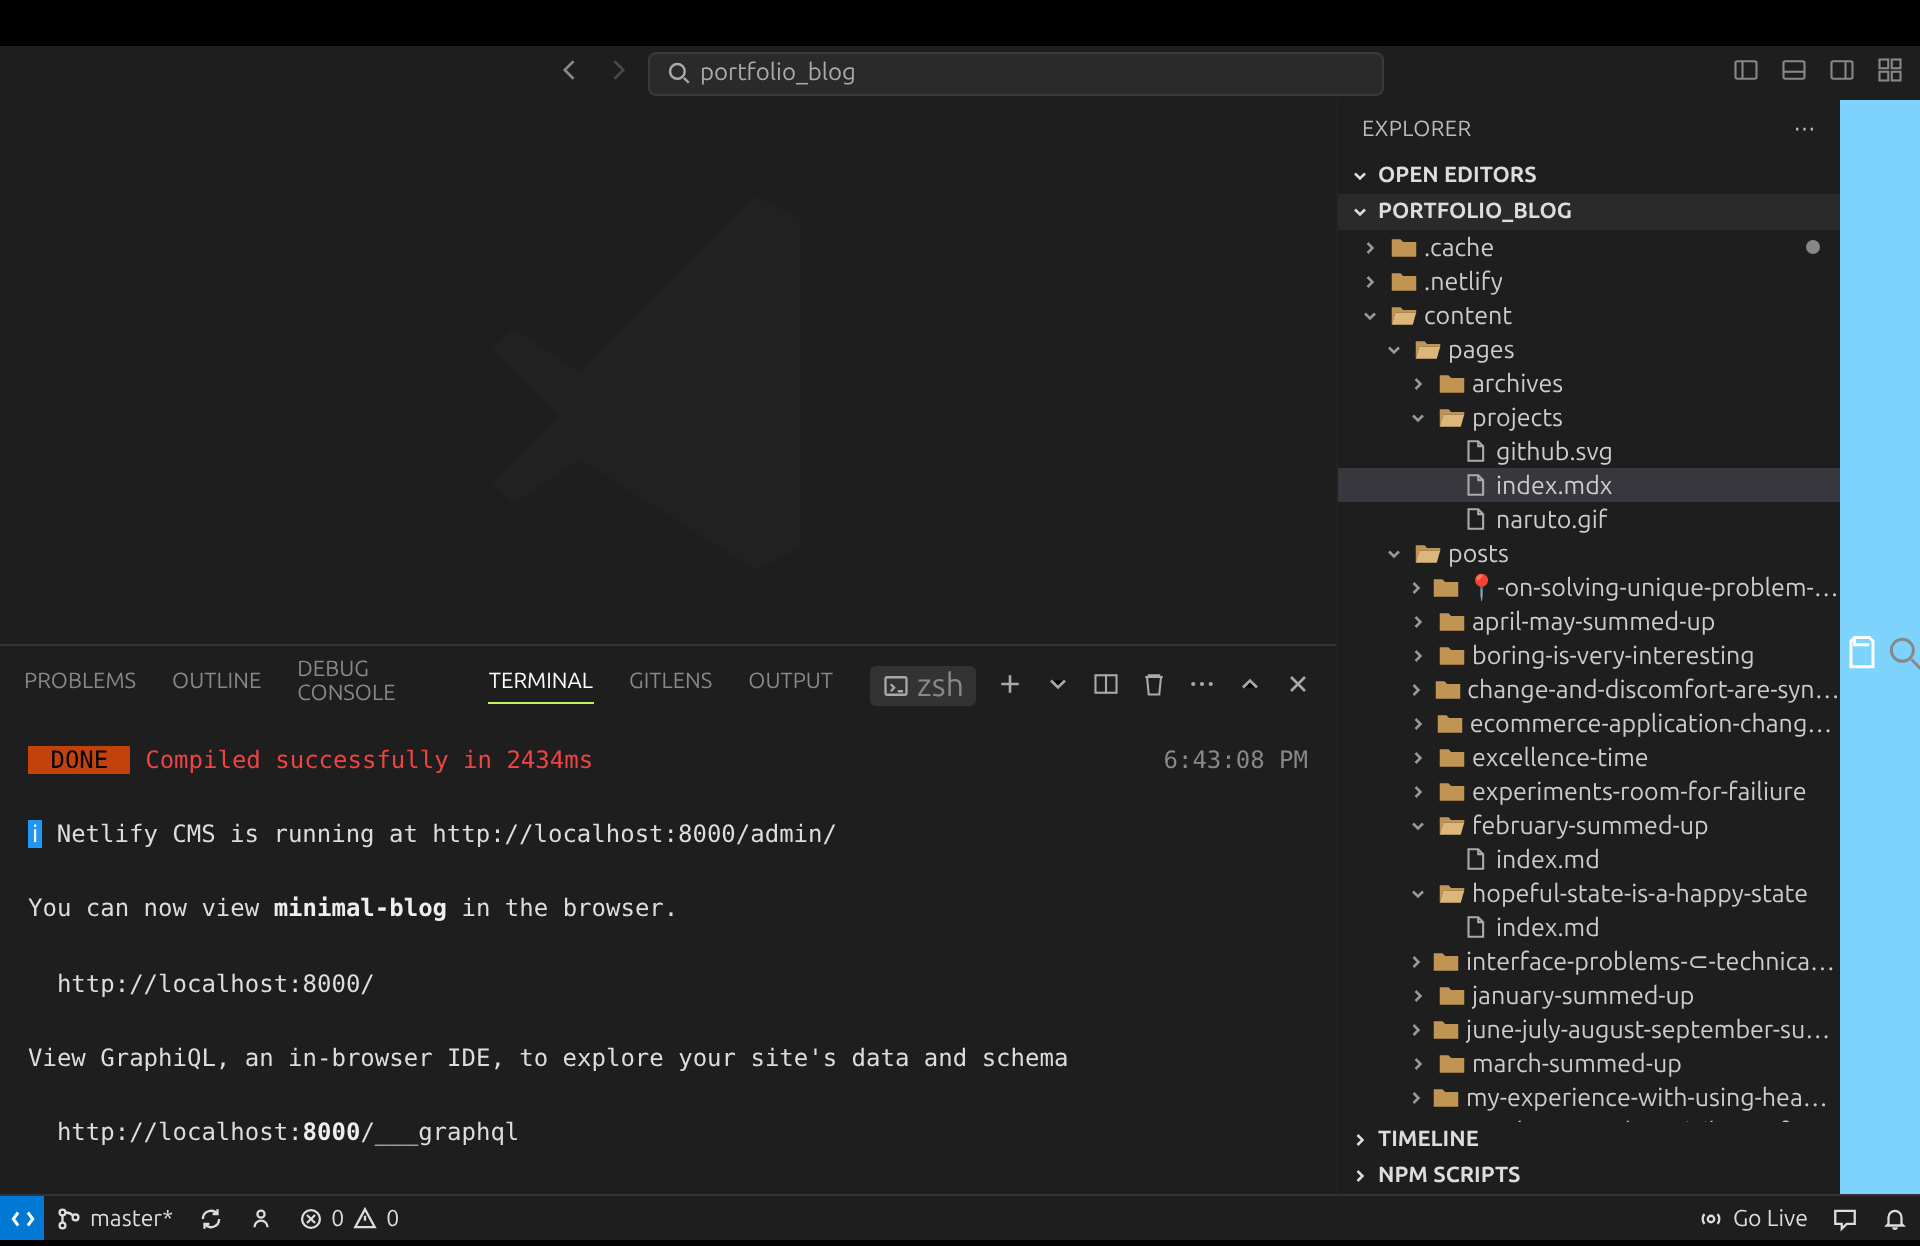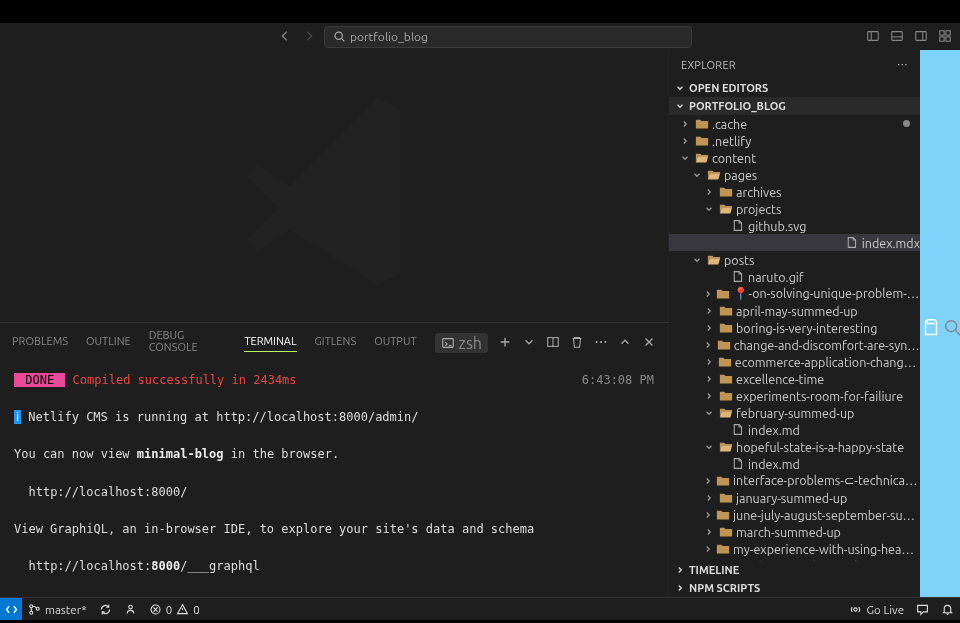--- a/index.html
+++ b/index.html
@@ -83,21 +83,21 @@
 .terminal {
   flex: 1;
   overflow: hidden;
   padding: 8px 14px;
   font-family: "Menlo", "Consolas", monospace;
   font-size: 12px;
   line-height: 1.55;
   color: #ddd;
   white-space: pre;
 }
-.terminal .done-badge { background: #ec4899; color: #000; padding: 0 4px; }
+.terminal .done-badge { background: #c2410c; color: #000; padding: 0 4px; }
 .terminal .green { color: #ef4444; }
 .terminal .blue-bg { background: #2196f3; color: #fff; padding: 0 2px; }
 .terminal .time { float: right; color: #888; }
 .terminal .url { color: #ddd; }
 .terminal .bold { font-weight: 600; color: #eee; }
 
 .sidebar {
   width: 252px;
   background: #1e1e1e;
   border-left: 1px solid #222;
@@ -133,21 +133,21 @@
 .tree-row {
   display: flex;
   align-items: center;
   height: 17px;
   padding-left: 10px;
   gap: 3px;
   cursor: pointer;
   white-space: nowrap;
   color: #ccc;
 }
-.tree-row.selected { background: #37373d; justify-content: flex-end; }
+.tree-row.selected { background: #37373d; }
 .tree-row .twist { width: 12px; display: inline-flex; justify-content: center; color: #aaa; }
 .tree-row .icon { width: 15px; display: inline-flex; justify-content: center; }
 .tree-row .label { overflow: hidden; text-overflow: ellipsis; }
 .status-dot { width: 7px; height: 7px; background: #888; border-radius: 50%; margin-left: auto; margin-right: 10px; }
 
 .activitybar {
   width: 40px;
   background: #7dd3fc;
   display: flex;
   flex-direction: row;
@@ -416,43 +416,43 @@
         <div class="tree-row selected" style="padding-left: 46px;">
           <span class="twist"></span>
           <span class="icon">
             <svg width="13" height="13" viewBox="0 0 16 16" fill="none" stroke="#aaa" stroke-width="1.3">
               <path d="M4 2h6l3 3v9H4z"></path>
               <path d="M10 2v3h3"></path>
             </svg>
           </span>
           <span class="label">index.mdx</span>
         </div>
-        <div class="tree-row" style="padding-left: 22px;">
-          <span class="twist">
-            <svg width="10" height="10" viewBox="0 0 16 16" stroke="#999" stroke-width="2" fill="none">
-              <path d="M4 6l4 4 4-4"></path>
-            </svg>
-          </span>
-          <span class="icon">
-            <svg width="14" height="14" viewBox="0 0 16 16" fill="#c09553">
-              <path d="M1 3h5l1.5 1.5H15V6H3L1 13z"></path>
-              <path d="M1 13L3 6h12l-2 7z" fill="#dcb67a"></path>
-            </svg>
-          </span>
-          <span class="label">posts</span>
-        </div>
         <div class="tree-row" style="padding-left: 46px;">
           <span class="twist"></span>
           <span class="icon">
             <svg width="13" height="13" viewBox="0 0 16 16" fill="none" stroke="#aaa" stroke-width="1.3">
               <path d="M4 2h6l3 3v9H4z"></path>
               <path d="M10 2v3h3"></path>
             </svg>
           </span>
           <span class="label">naruto.gif</span>
+        </div>
+        <div class="tree-row" style="padding-left: 22px;">
+          <span class="twist">
+            <svg width="10" height="10" viewBox="0 0 16 16" stroke="#999" stroke-width="2" fill="none">
+              <path d="M4 6l4 4 4-4"></path>
+            </svg>
+          </span>
+          <span class="icon">
+            <svg width="14" height="14" viewBox="0 0 16 16" fill="#c09553">
+              <path d="M1 3h5l1.5 1.5H15V6H3L1 13z"></path>
+              <path d="M1 13L3 6h12l-2 7z" fill="#dcb67a"></path>
+            </svg>
+          </span>
+          <span class="label">posts</span>
         </div>
         <div class="tree-row" style="padding-left: 34px;">
           <span class="twist">
             <svg width="10" height="10" viewBox="0 0 16 16" stroke="#999" stroke-width="2" fill="none">
               <path d="M6 4l4 4-4 4"></path>
             </svg>
           </span>
           <span class="icon">
             <svg width="14" height="14" viewBox="0 0 16 16" fill="#c09553">
               <path d="M1 3h5l1.5 1.5H15V13H1z"></path>

